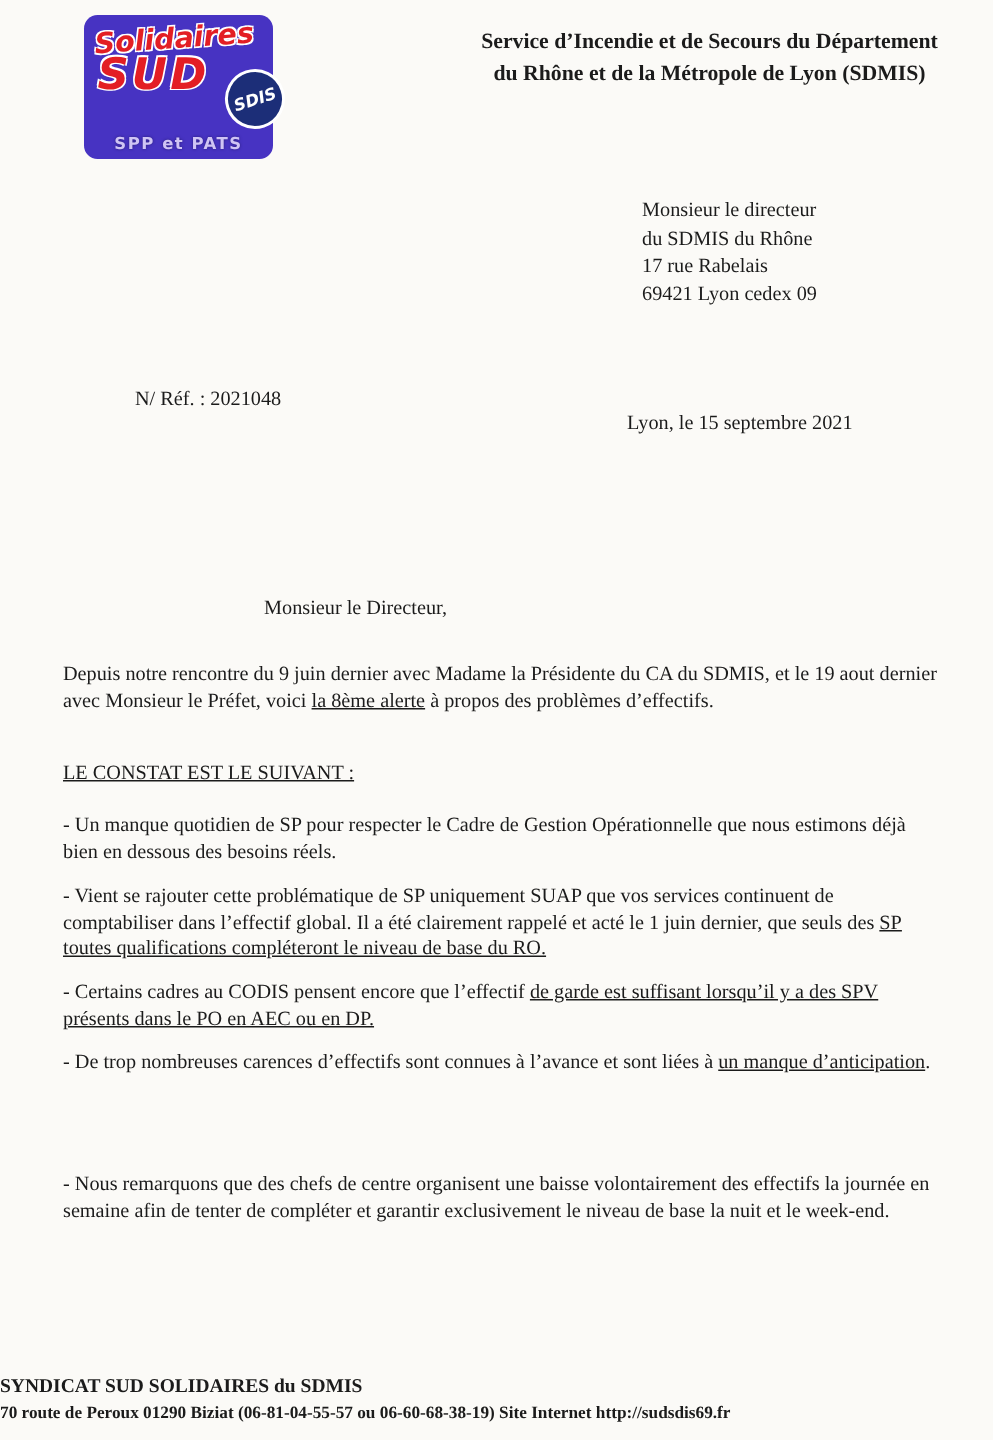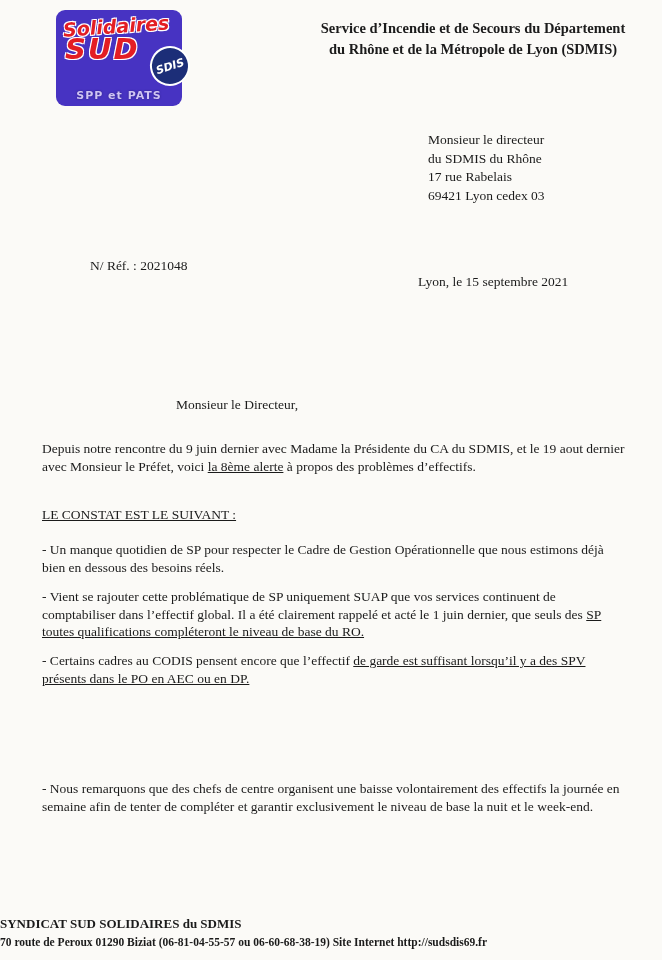--- a/index.html
+++ b/index.html
@@ -111,39 +111,40 @@
 
   <div class="org-title">
     <div>Service d’Incendie et de Secours du Département</div>
     <div>du Rhône et de la Métropole de Lyon (SDMIS)</div>
   </div>
 
   <div class="recipient">
     <div>Monsieur le directeur</div>
     <div>du SDMIS du Rhône</div>
     <div>17 rue Rabelais</div>
-    <div>69421 Lyon cedex 03</div>
+    <div>69421 Lyon cedex 09</div>
   </div>
 
   <div class="reference">N/ Réf. : 2021048</div>
   <div class="dateline">Lyon, le 15 septembre 2021</div>
 
 
   <div class="salutation">Monsieur le Directeur,</div>
 
   <div class="para p-intro"><span>Depuis notre rencontre du 9 juin dernier avec Madame la Présidente du CA du SDMIS, et le 19 aout dernier avec Monsieur le Préfet, voici </span><span class="u">la 8ème alerte</span><span> à propos des problèmes d’effectifs.</span></div>
 
   <div class="h-constat">LE CONSTAT EST LE SUIVANT :</div>
 
   <div class="para pt1">- Un manque quotidien de SP pour respecter le Cadre de Gestion Opérationnelle que nous estimons déjà bien en dessous des besoins réels.</div>
 
   <div class="para pt2"><span>- Vient se rajouter cette problématique de SP uniquement SUAP que vos services continuent de comptabiliser dans l’effectif global. Il a été clairement rappelé et acté le 1 juin dernier, que seuls des </span><span class="u">SP toutes qualifications compléteront le niveau de base du RO.</span></div>
 
   <div class="para pt3"><span>- Certains cadres au CODIS pensent encore que l’effectif </span><span class="u">de garde est suffisant lorsqu’il y a des SPV présents dans le PO en AEC ou en DP.</span></div>
 
+  <div class="para pt4"><span>- De trop nombreuses carences d’effectifs sont connues à l’avance et sont liées à </span><span class="u">un manque d’anticipation</span><span>.</span></div>
 
 
   <div class="para pt6">- Nous remarquons que des chefs de centre organisent une baisse volontairement des effectifs la journée en semaine afin de tenter de compléter et garantir exclusivement le niveau de base la nuit et le week-end.</div>
 
   <div class="footer">
     <div class="footer-org">SYNDICAT SUD SOLIDAIRES du SDMIS</div>
     <div class="footer-address">70 route de Peroux 01290 Biziat (06-81-04-55-57 ou 06-60-68-38-19)   Site Internet http://sudsdis69.fr</div>
   </div>
 
 </div>

